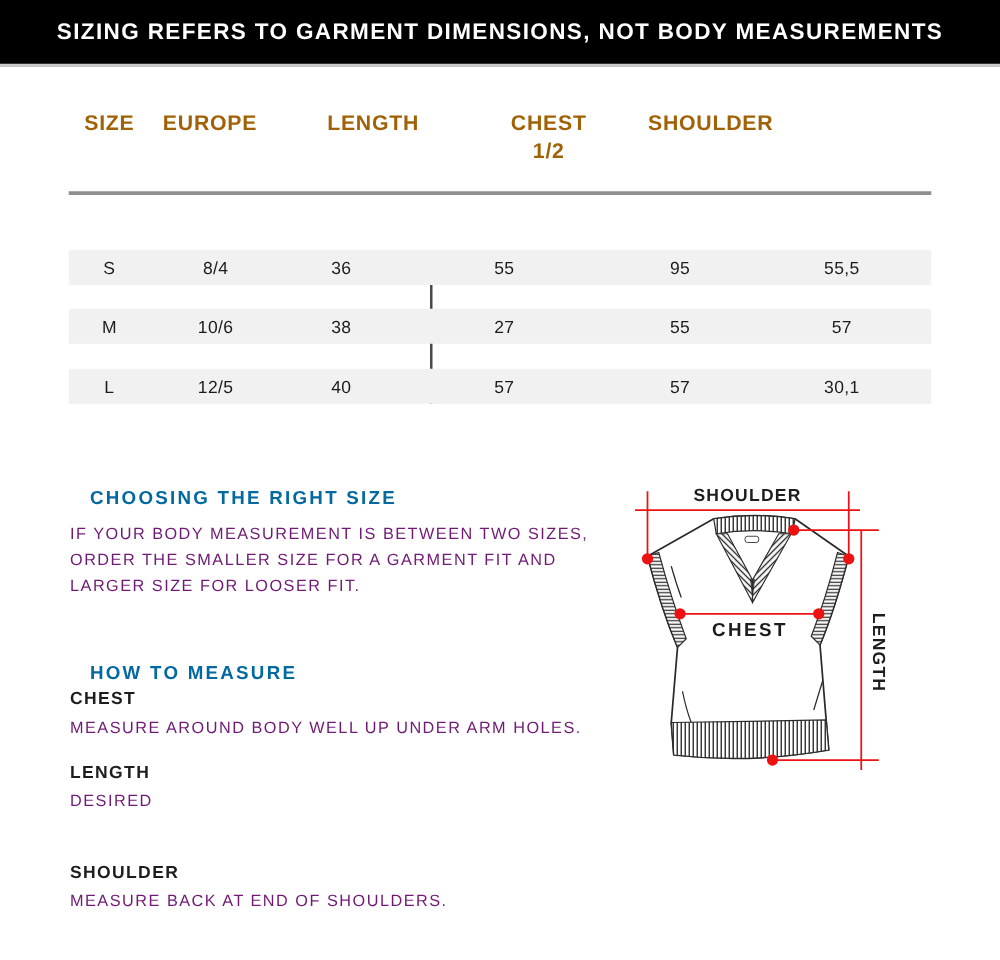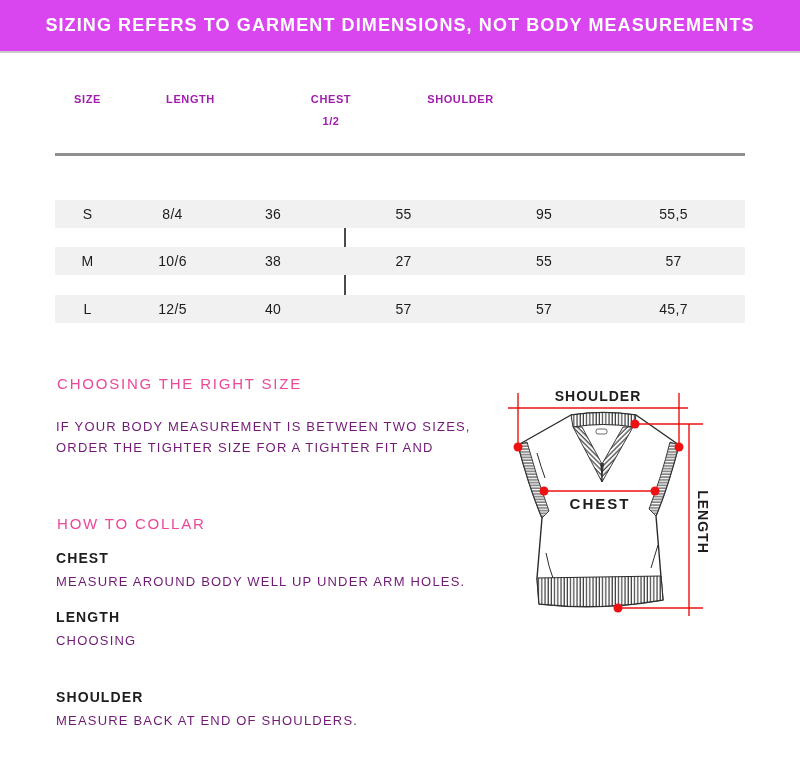--- a/index.html
+++ b/index.html
@@ -5,51 +5,51 @@
   html,body{margin:0;padding:0;}
   body{
     width:800px;height:768px;position:relative;overflow:hidden;
     background:#ffffff;color:#1f1f1f;
     font-family:"Liberation Sans", sans-serif;
     -webkit-font-smoothing:antialiased;
   }
   
   .banner{
     position:absolute;left:0;top:0;width:800px;height:51px;
-    background:#d946ef;border-bottom:2px solid #c9c9c9;
+    background:#000000;border-bottom:2px solid #c9c9c9;
     display:flex;align-items:center;justify-content:center;
   }
   .banner span{
     color:#ffffff;font-size:18px;font-weight:bold;letter-spacing:1.1px;white-space:nowrap;
   }
   
   .size-table{position:absolute;left:55px;top:85px;width:690px;height:255px;}
   .thead{position:absolute;left:0;top:6px;width:690px;display:flex;}
   .th{
     display:flex;flex-direction:column;align-items:center;justify-content:flex-start;
-    font-size:11px;font-weight:bold;letter-spacing:0.6px;line-height:16px;color:#a21caf;
+    font-size:17px;font-weight:bold;letter-spacing:0.6px;line-height:16px;color:#a16207;
     box-sizing:border-box;
   }
   .th .sub{margin-top:6px;}
   .rule{position:absolute;left:0;top:68px;width:690px;height:3px;background:#8f8f8f;}
   .vdivider{position:absolute;left:289px;top:115px;width:2px;height:123px;background:#4a4a4a;}
   .row{
     position:absolute;left:0;width:690px;height:28px;background:#f1f1f1;
     display:flex;align-items:center;
   }
   .r0{top:115px}.r1{top:162px}.r2{top:210px}
   .cell{
     text-align:center;font-size:14px;color:#1c1c1c;letter-spacing:0.3px;box-sizing:border-box;
   }
   .c0{width:65px}.c1{width:105px}.c2{width:108px;padding-right:12px}.c3{width:141px}
   .c4{width:140px}.c5{width:101px;padding-left:18px}
   
   .sec-heading{
-    position:absolute;left:56px;margin:1px;font-size:15px;font-weight:normal;
-    letter-spacing:1.8px;color:#ec4899;line-height:18px;white-space:nowrap;
+    position:absolute;left:56px;margin:16px;font-size:15px;font-weight:bold;
+    letter-spacing:1.8px;color:#0369a1;line-height:18px;white-space:nowrap;
   }
   .h-choosing{top:374px}
   .h-howto{top:514px}
   .bodytext{
     position:absolute;left:56px;margin:0;font-size:13px;letter-spacing:1.2px;
     color:#701a75;line-height:21px;white-space:nowrap;
   }
   .t-choosing{top:416px}
   .sub-label{
     position:absolute;left:56px;margin:0;font-size:14px;font-weight:bold;
@@ -70,20 +70,23 @@
 <body>
 
 <header class="banner">
   <span>SIZING REFERS TO GARMENT DIMENSIONS, NOT BODY MEASUREMENTS</span>
 </header>
 
 <section class="size-table">
   <div class="thead">
     <div class="th c0">
         <span>SIZE</span>
+      </div>
+    <div class="th c2">
+        <span>EUROPE</span>
       </div>
     <div class="th c3">
         <span>LENGTH</span>
       </div>
     <div class="th c4">
       <span>CHEST</span>
       <span class="sub">1/2</span>
     </div>
     <div class="th c5">
         <span>SHOULDER</span>
@@ -107,40 +110,41 @@
     <div class="cell c3">27</div>
     <div class="cell c4">55</div>
     <div class="cell c5">57</div>
   </div>
   <div class="row r2">
     <div class="cell c0">L</div>
     <div class="cell c1">12/5</div>
     <div class="cell c2">40</div>
     <div class="cell c3">57</div>
     <div class="cell c4">57</div>
-    <div class="cell c5">45,7</div>
+    <div class="cell c5">30,1</div>
   </div>
 </section>
 
 <h2 class="sec-heading h-choosing">CHOOSING THE RIGHT SIZE</h2>
 <div class="bodytext t-choosing">
   <div>IF YOUR BODY MEASUREMENT IS BETWEEN TWO SIZES,</div>
-  <div>ORDER THE TIGHTER SIZE FOR A TIGHTER FIT AND</div>
-</div>
-
-<h2 class="sec-heading h-howto">HOW TO COLLAR</h2>
+  <div>ORDER THE SMALLER SIZE FOR A GARMENT FIT AND</div>
+  <div>LARGER SIZE FOR LOOSER FIT.</div>
+</div>
+
+<h2 class="sec-heading h-howto">HOW TO MEASURE</h2>
 
 <h3 class="sub-label l-chest">CHEST</h3>
 <div class="bodytext t-chest">
   <div>MEASURE AROUND BODY WELL UP UNDER ARM HOLES.</div>
 </div>
 
 <h3 class="sub-label l-length">LENGTH</h3>
 <div class="bodytext t-length">
-  <div>CHOOSING</div>
+  <div>DESIRED</div>
 </div>
 
 <h3 class="sub-label l-shoulders">SHOULDER</h3>
 <div class="bodytext t-shoulders">
   <div>MEASURE BACK AT END OF SHOULDERS.</div>
 </div>
 
 <figure class="diagram">
 <svg width="235" height="256" viewBox="490 372 235 256" xmlns="http://www.w3.org/2000/svg">
   <defs>

